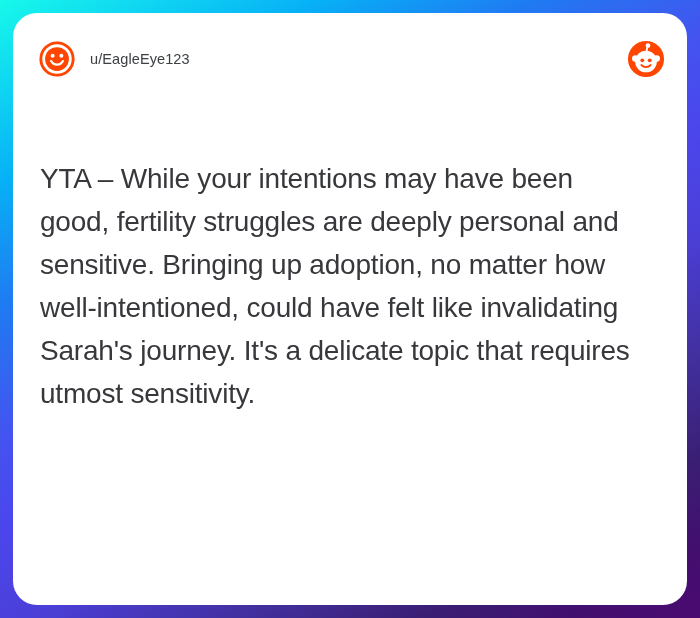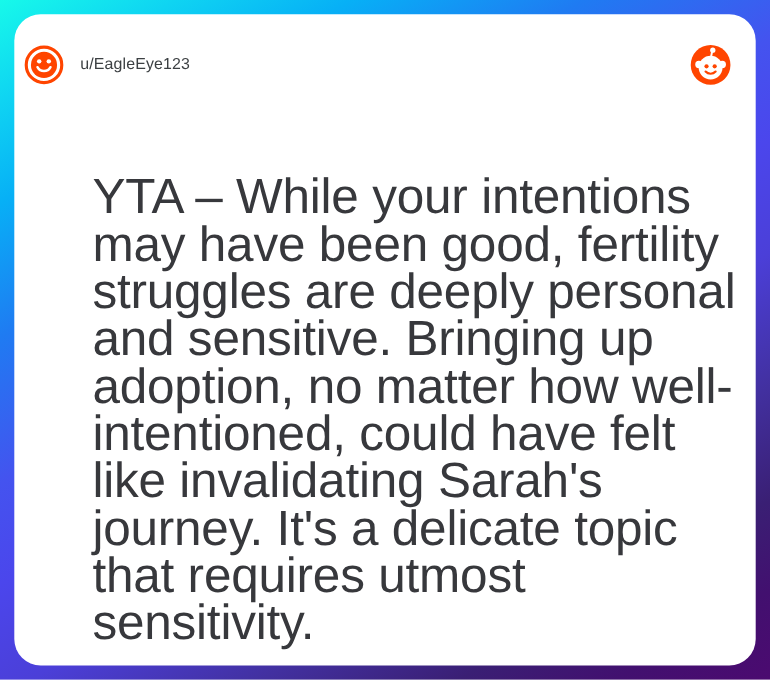--- a/index.html
+++ b/index.html
@@ -46,21 +46,21 @@
 
   
   .card-header {
     position: absolute;
     left: 0;
     top: 0;
     right: 0;
     height: 92px;
     display: flex;
     align-items: center;
-    padding: 0 22px 0 8px;
+    padding: 0 22px 0 25px;
     box-sizing: border-box;
   }
 
   .avatar {
     width: 38px;
     height: 38px;
     flex: 0 0 38px;
     display: block;
   }
 
@@ -81,28 +81,27 @@
     flex: 0 0 38px;
     display: block;
   }
 
   
   .post-body {
     position: absolute;
     left: 27px;
     top: 144px;
     width: 600px;
-    font-size: 45px;
+    font-size: 28px;
     line-height: 43px;
     color: #37383c;
     letter-spacing: -0.2px;
     word-spacing: 0px;
     font-family: "Liberation Sans", sans-serif;
     white-space: pre-wrap;
-    margin-left: 44px;
   }
 </style>
 </head>
 <body>
 
 <div id="stage">
 
   <div class="card">
 
     <div class="card-header">

